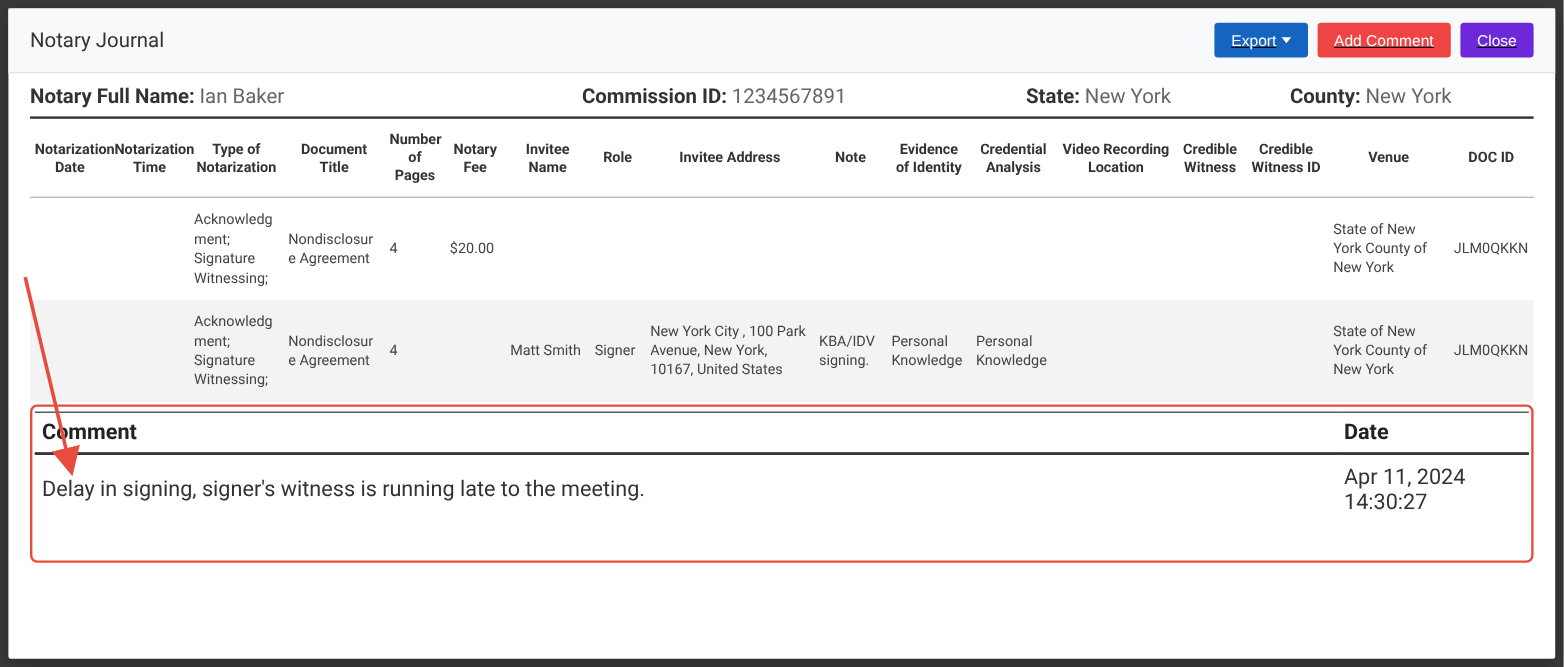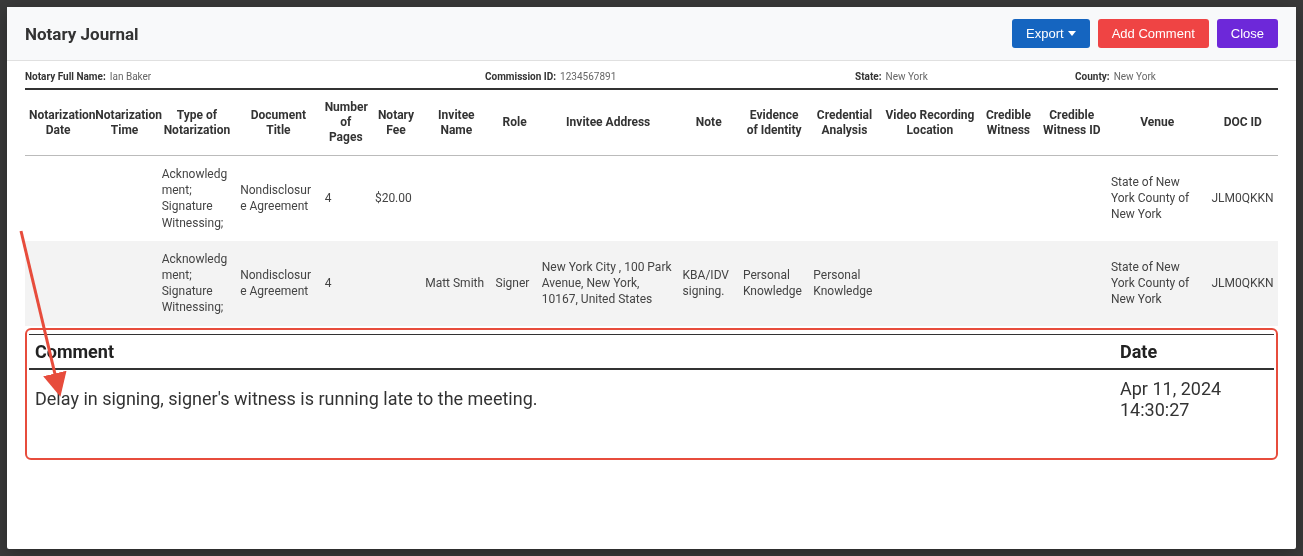--- a/index.html
+++ b/index.html
@@ -28,25 +28,26 @@
       display: flex;
       justify-content: space-between;
       align-items: center;
       padding: 12px 18px;
       border-bottom: 1px solid #e0e0e0;
       background: #f8f9fa;
     }
     .modal-title {
       font-size: 17px;
       color: #333;
-      font-weight: 700;
+      font-weight: 400;
     }
     .header-buttons {
       display: flex;
       gap: 8px;
+      text-decoration: underline;
     }
     .btn {
       padding: 7px 14px;
       border: none;
       border-radius: 3px;
       font-size: 13px;
       cursor: pointer;
       display: inline-flex;
       align-items: center;
       gap: 4px;
@@ -68,21 +69,21 @@
       position: relative;
     }
     .page-title {
       color: #008080;
       font-size: 25px;
       font-weight: 700;
       margin: 6px 0 18px 0;
     }
     .meta-row {
       display: flex;
-      font-size: 10px;
+      font-size: 17px;
       color: #333;
       border-bottom: 2px solid #333;
       padding-bottom: 6px;
       gap: 40px;
     }
     .meta-item { display: flex; gap: 4px; }
     .meta-item .lbl { font-weight: 700; }
     .meta-item .val { color: #666; }
     .tbl { width: 100%; border-collapse: collapse; font-size: 12px; table-layout: fixed; }
     .tbl thead th {

